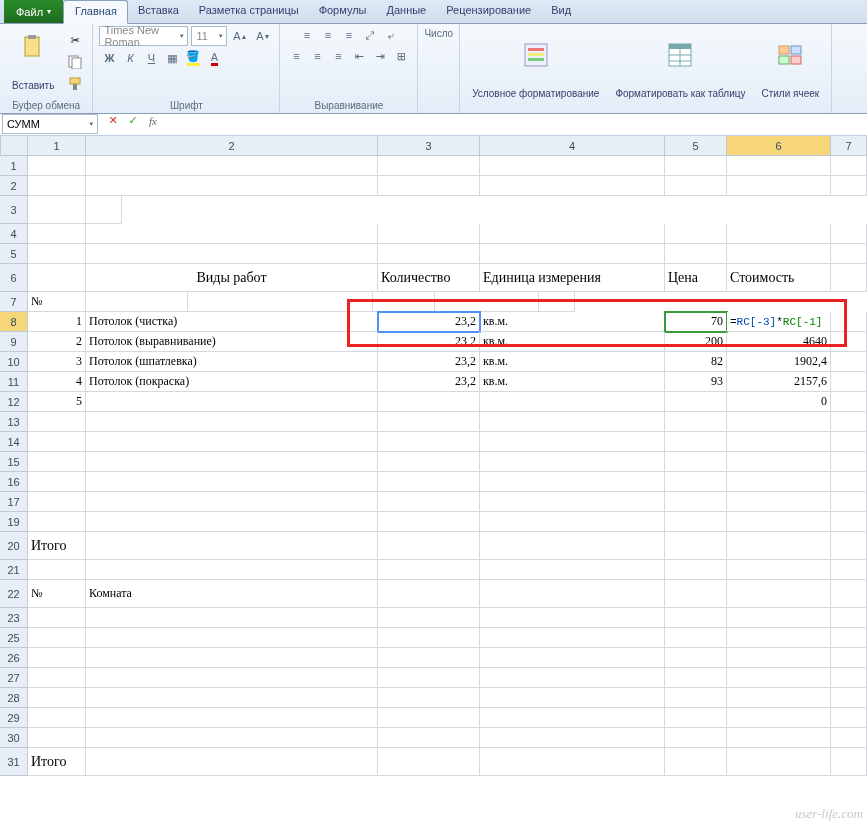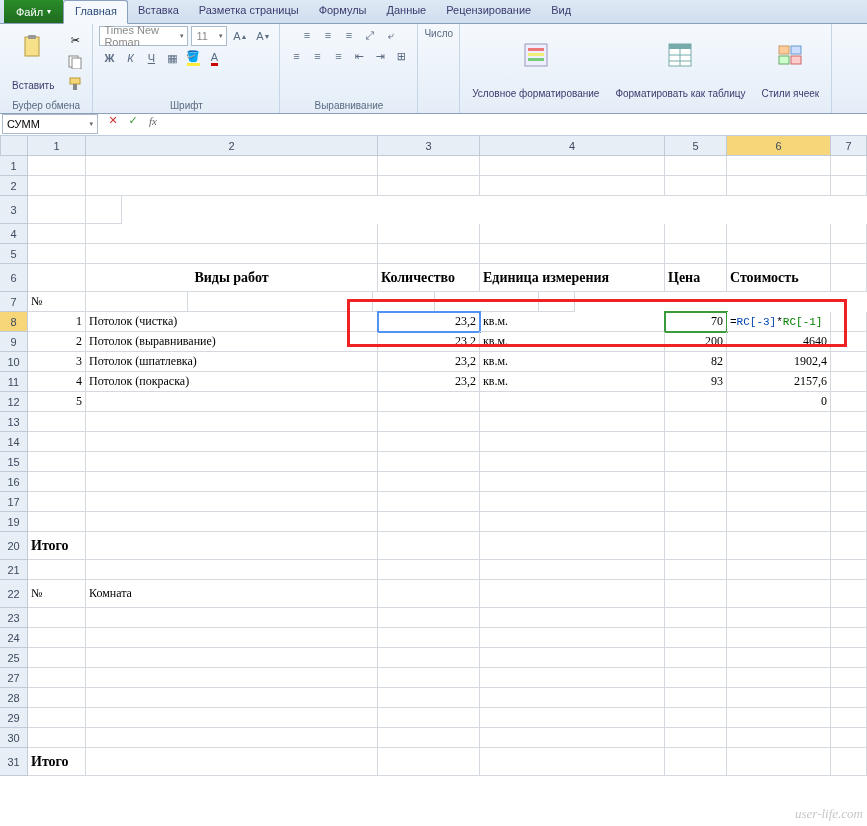--- a/index.html
+++ b/index.html
@@ -46,21 +46,21 @@
 .ch.sel { background: #f7d67a; }
 .rows { }
 .row { display: flex; height: 20px; }
 .rh { width: 28px; background: #e8eef6; border-right: 1px solid #c0cbd8; border-bottom: 1px solid #c0cbd8; display: flex; align-items: center; justify-content: center; color: #3b4a5e; font-size: 11px; }
 .rh.sel { background: #f7d67a; }
 .cell { border-right: 1px solid #d4d9e0; border-bottom: 1px solid #d4d9e0; padding: 0 3px; display: flex; align-items: center; font-size: 12px; font-family: "Times New Roman", serif; overflow: hidden; white-space: nowrap; }
 .row.tall { height: 28px; }
 .cell.r { justify-content: flex-end; }
 .cell.c { justify-content: center; }
 .title { font-size: 18px; font-weight: bold; justify-content: center; }
-.hdr { font-size: 14px; font-weight: bold; }
+.hdr { font-size: 14px; font-weight: normal; }
 .red-box { position: absolute; border: 3px solid #e22; pointer-events: none; }
 .sel-out { outline: 2px solid #5292f7; outline-offset: -1px; }
 .sel-green { outline: 2px solid #3a9b3a; outline-offset: -1px; }
 .formula-cell { background: #fff; font-family: "Courier New", monospace; font-size: 11px; }
 .formula-cell .kw1 { color: #0047b3; }
 .formula-cell .kw2 { color: #008000; }
 .watermark { position: absolute; right: 4px; bottom: 4px; color: #c7c7c7; font-size: 13px; font-style: italic; font-family: Georgia, serif; }
 
 
 .c1 { width: 58px; }
@@ -464,31 +464,31 @@
         <div class="rh">23</div>
         <div class="cell c1"></div>
         <div class="cell c2"></div>
         <div class="cell c3"></div>
         <div class="cell c4"></div>
         <div class="cell c5"></div>
         <div class="cell c6"></div>
         <div class="cell c7"></div>
       </div>
       <div class="row">
-        <div class="rh">24</div>
-        <div class="cell c1"></div>
-        <div class="cell c2"></div>
-        <div class="cell c3"></div>
-        <div class="cell c4"></div>
-        <div class="cell c5"></div>
-        <div class="cell c6"></div>
-        <div class="cell c7"></div>
-      </div>
-      <div class="row">
         <div class="rh">25</div>
+        <div class="cell c1"></div>
+        <div class="cell c2"></div>
+        <div class="cell c3"></div>
+        <div class="cell c4"></div>
+        <div class="cell c5"></div>
+        <div class="cell c6"></div>
+        <div class="cell c7"></div>
+      </div>
+      <div class="row">
+        <div class="rh">26</div>
         <div class="cell c1"></div>
         <div class="cell c2"></div>
         <div class="cell c3"></div>
         <div class="cell c4"></div>
         <div class="cell c5"></div>
         <div class="cell c6"></div>
         <div class="cell c7"></div>
       </div>
       <div class="row">
         <div class="rh">27</div>

